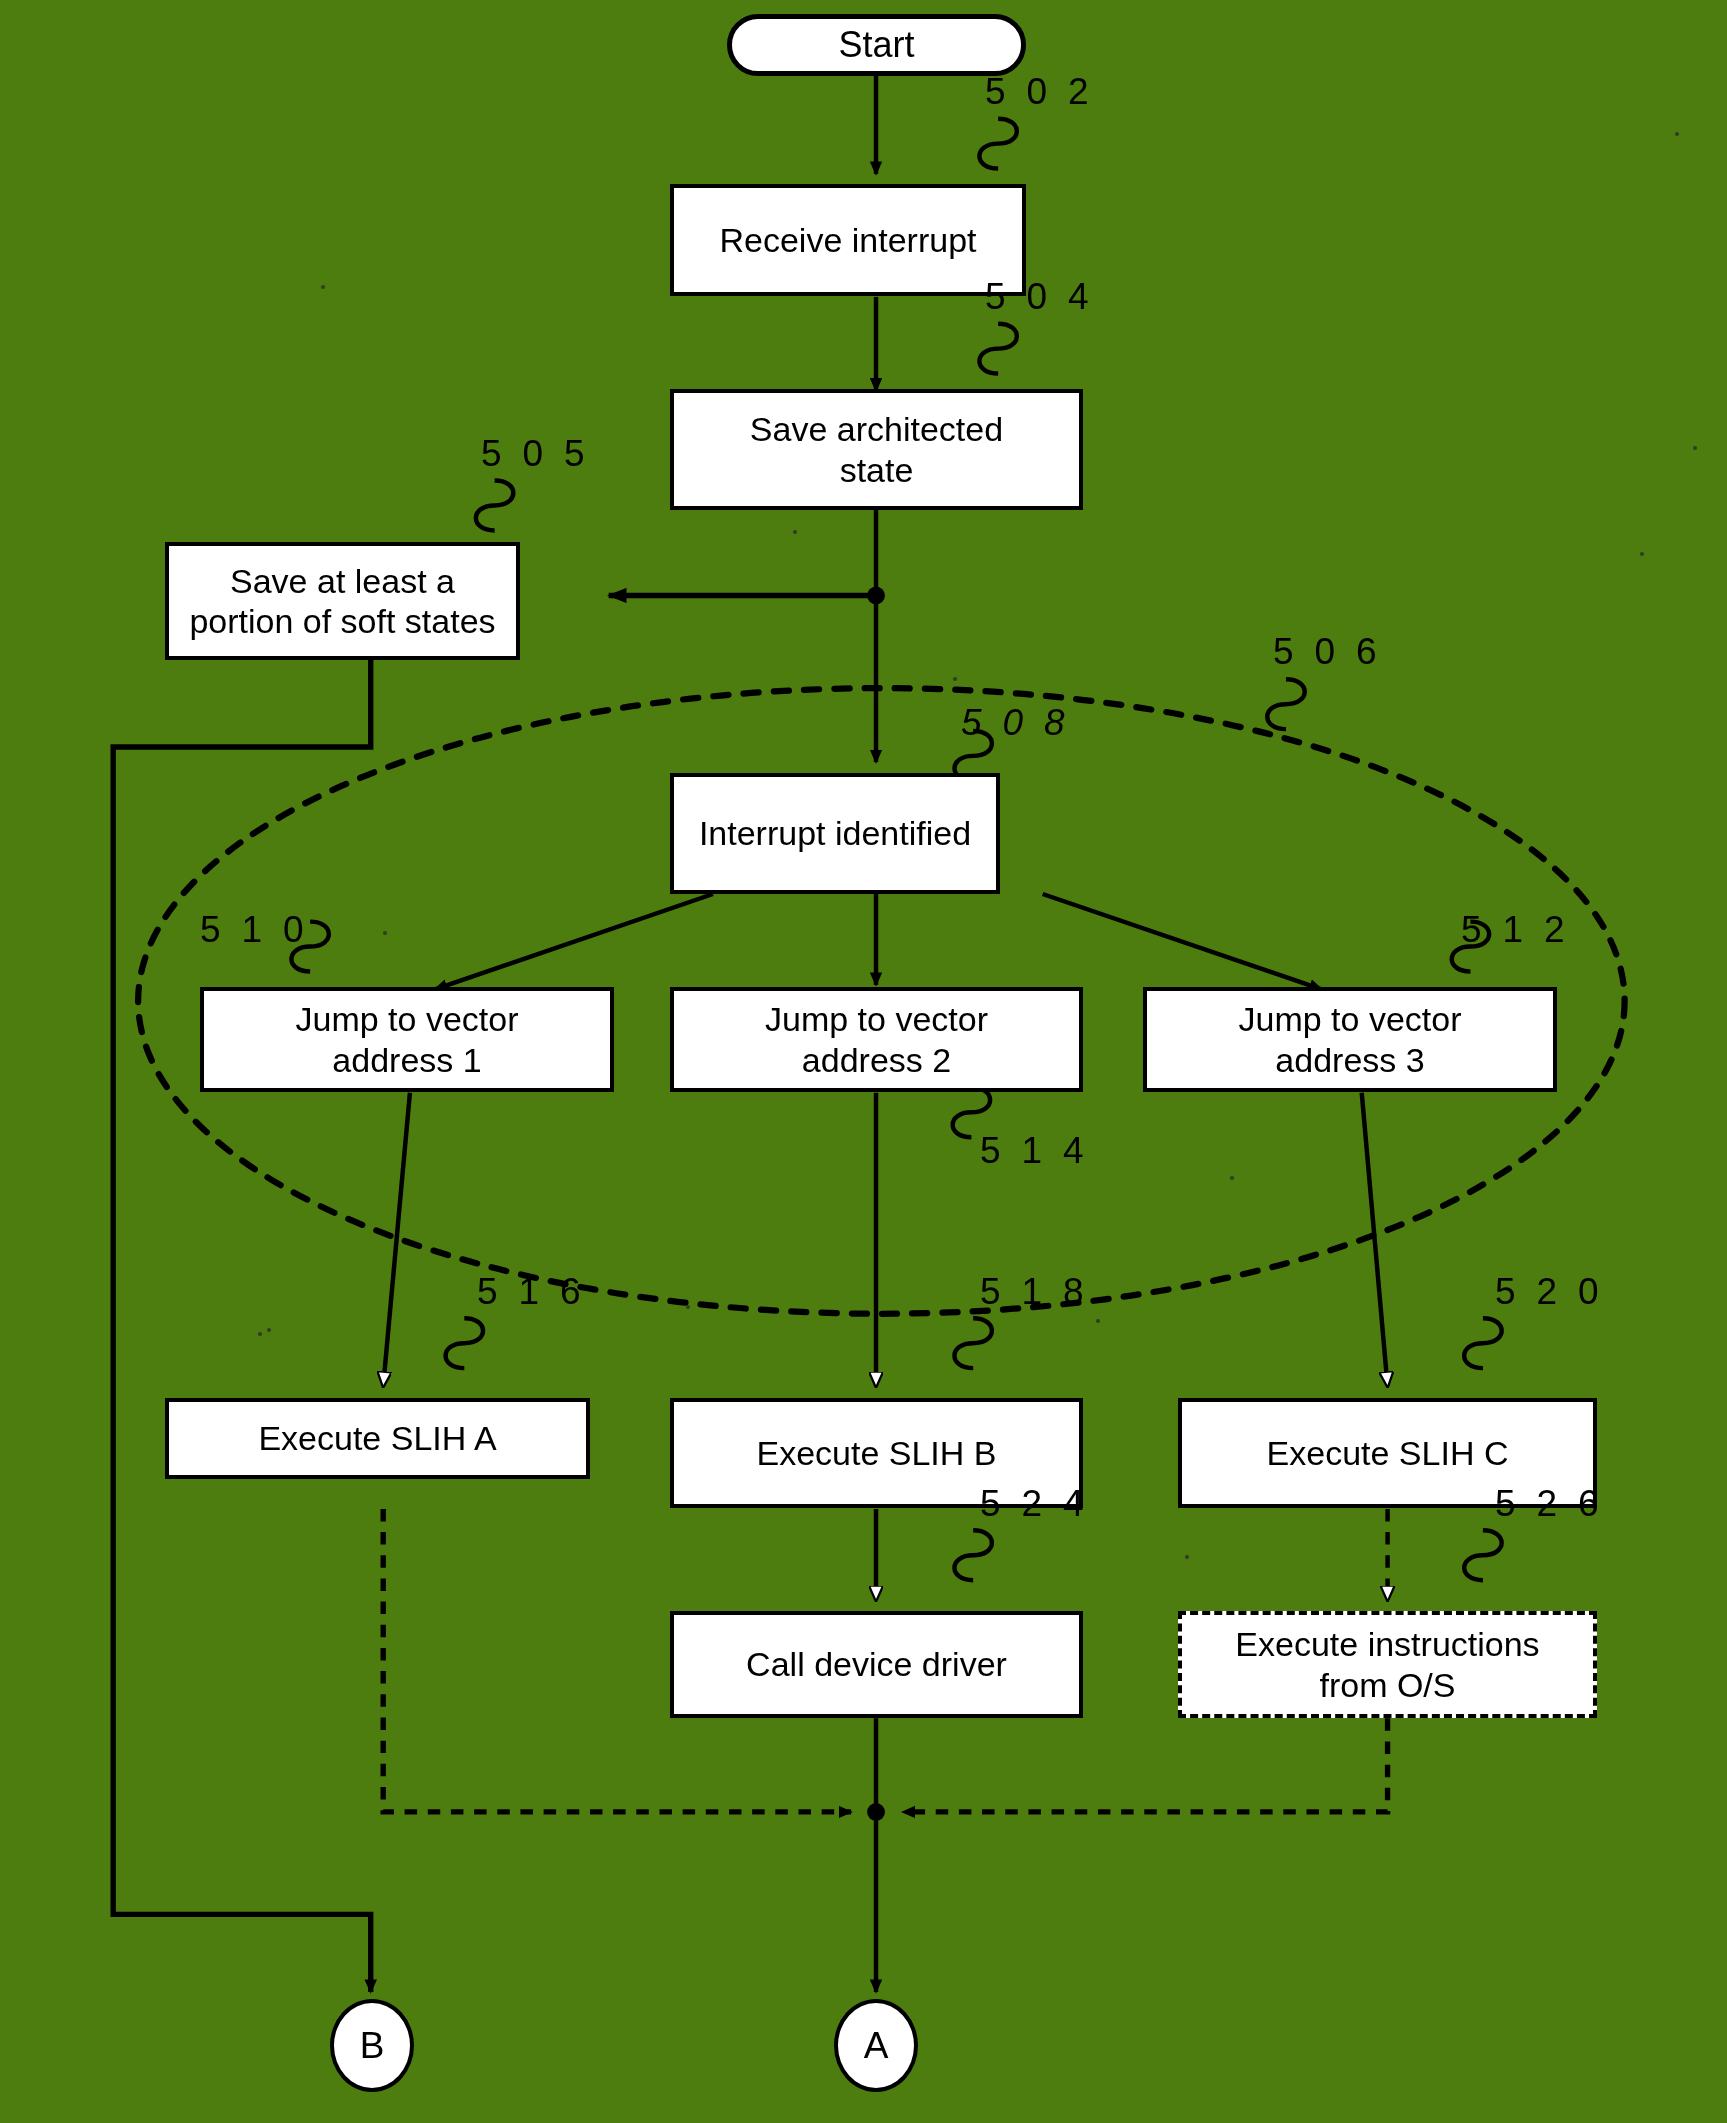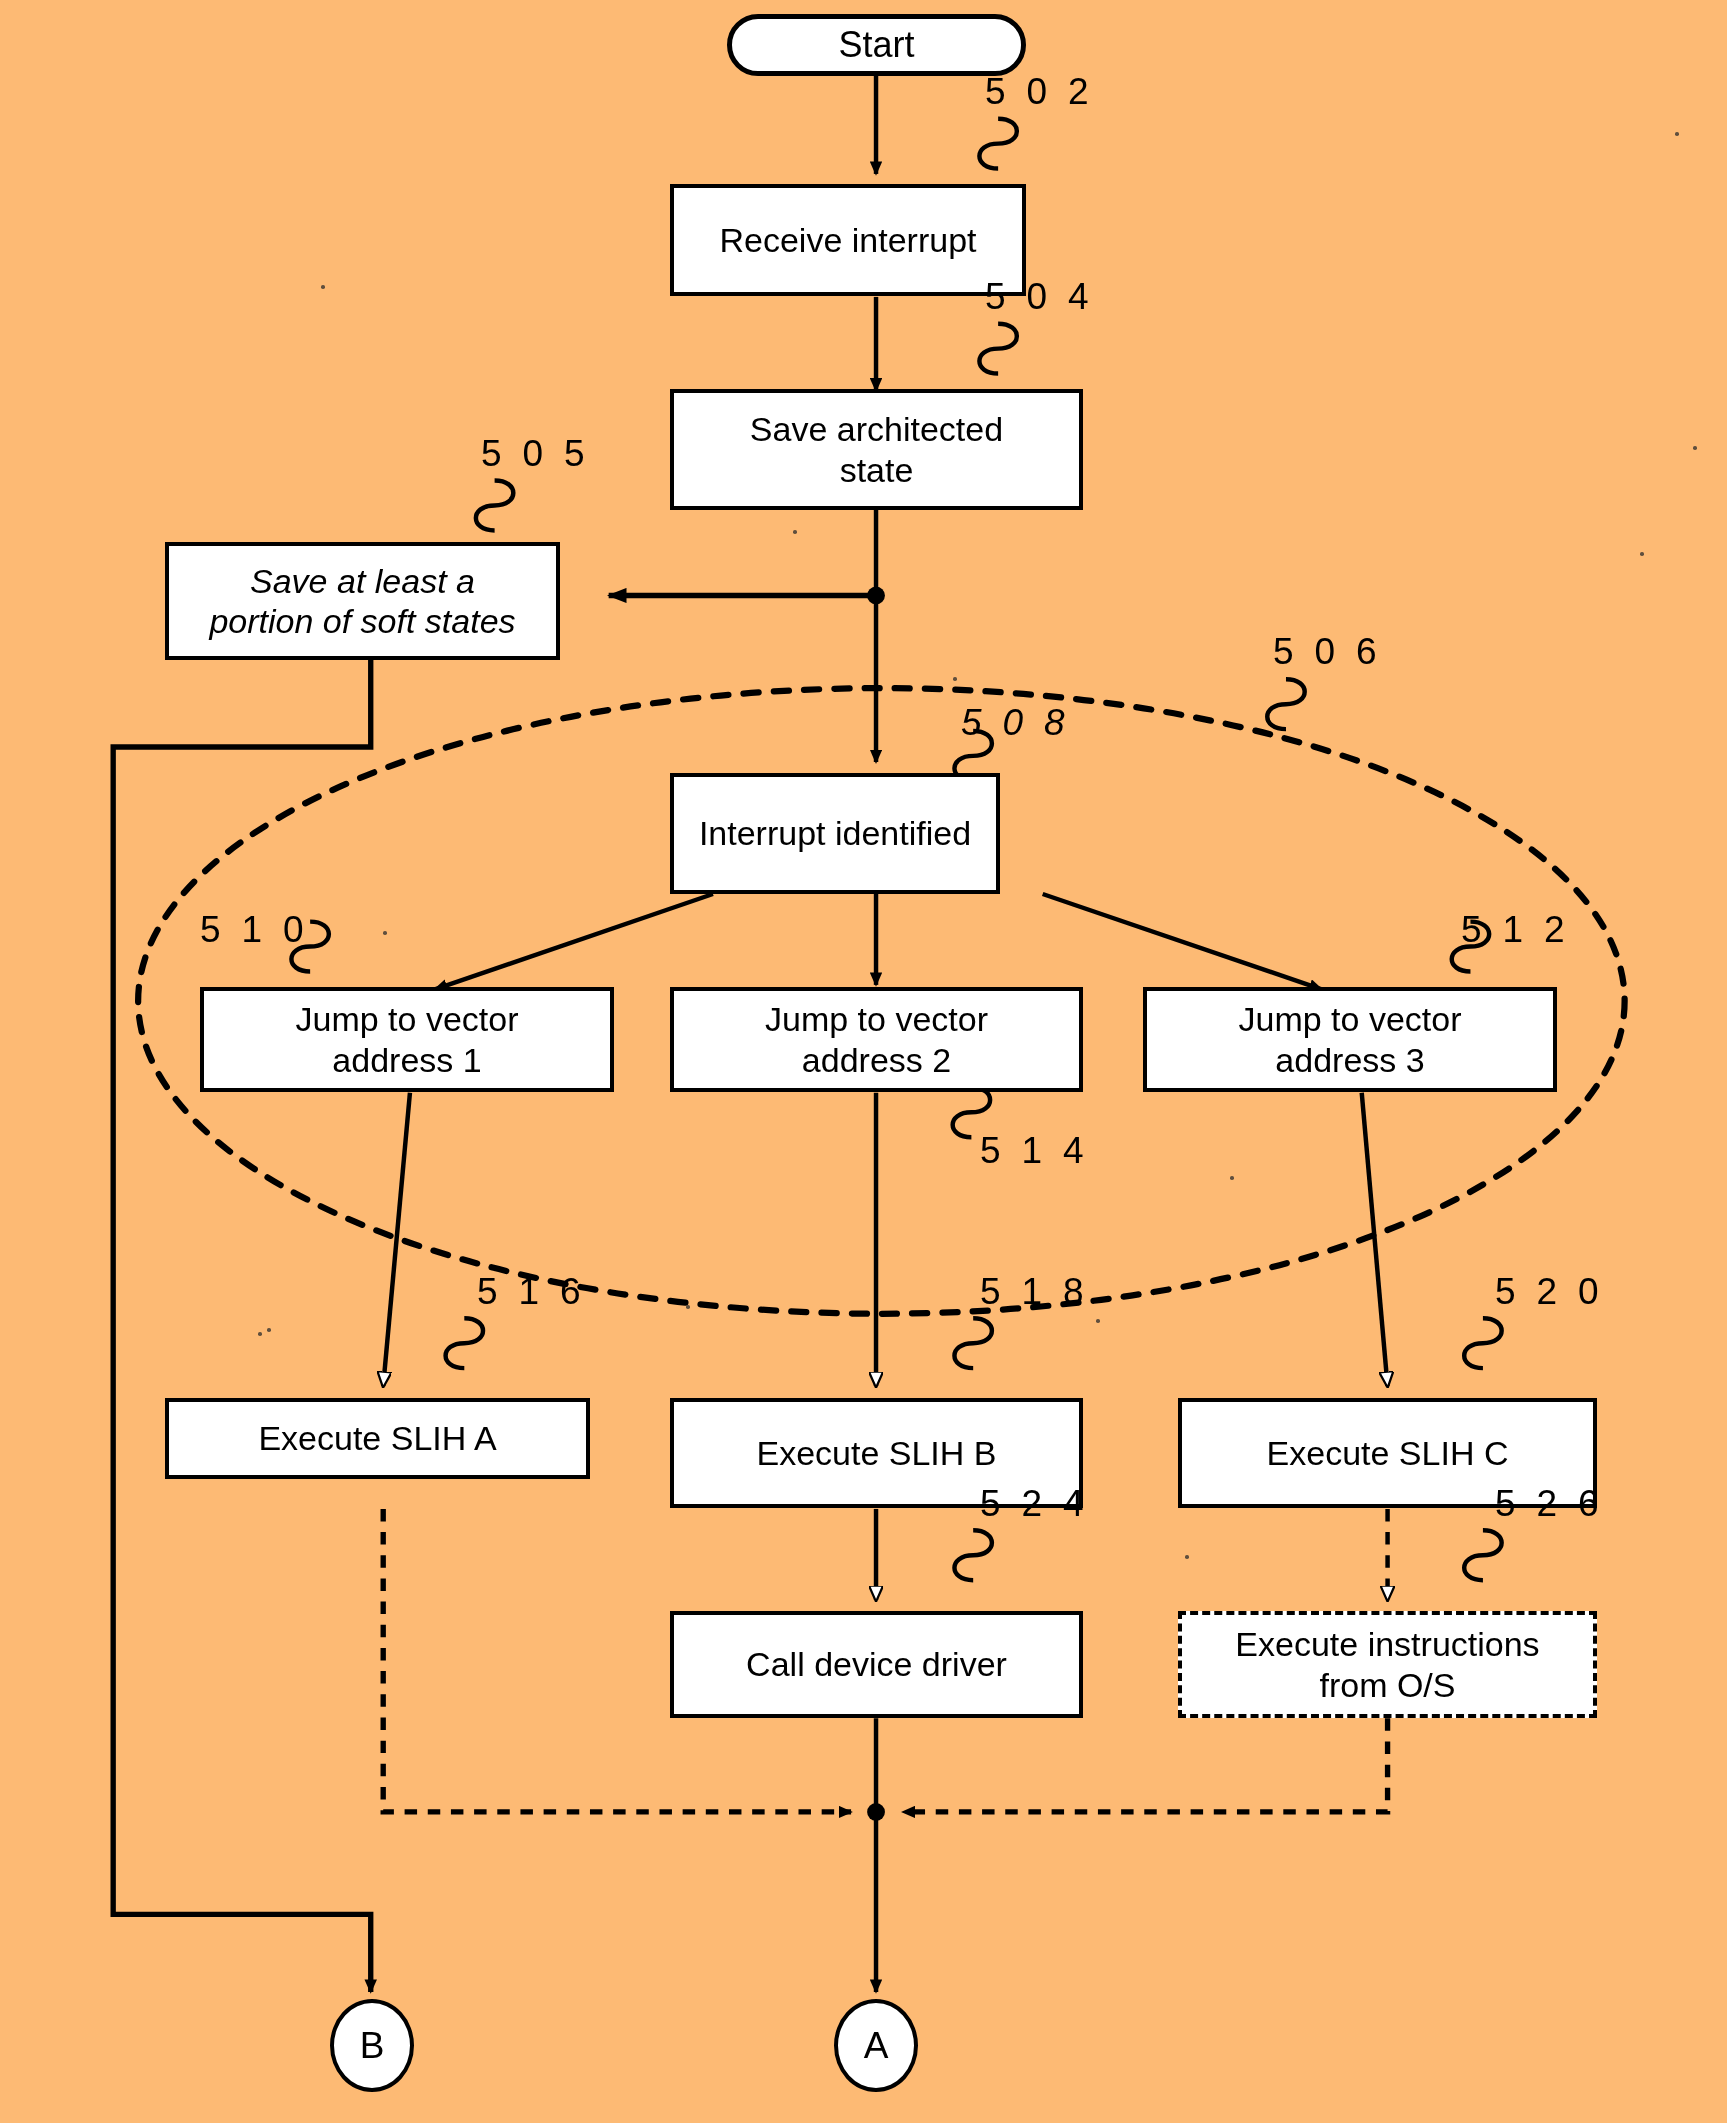--- a/index.html
+++ b/index.html
@@ -4,21 +4,21 @@
 <style>
   html, body {
     margin: 0;
     padding: 0;
     background: #ffffff;
   }
   #page {
     position: relative;
     width: 1728px;
     height: 2124px;
-    background: #fdba74;
+    background: #4d7c0f;
     font-family: "Liberation Sans", sans-serif;
     overflow: hidden;
   }
   #svg-layer {
     position: absolute;
     left: 0;
     top: 0;
     width: 1728px;
     height: 2124px;
   }
@@ -151,21 +151,21 @@
 
   <div class="node rect" style="left:670px; top:184px; width:356px; height:112px;">
     <span>Receive interrupt</span>
   </div>
 
   <div class="node rect" style="left:670px; top:389px; width:413px; height:121px;">
     <span>Save architected
 state</span>
   </div>
 
-  <div class="node rect" style="left:165px; top:542px; width:395px; height:118px;font-style:italic;">
+  <div class="node rect" style="left:165px; top:542px; width:355px; height:118px;">
     <span>Save at least a
 portion of soft states</span>
   </div>
 
   <div class="node rect" style="left:670px; top:773px; width:330px; height:121px;">
     <span>Interrupt identified</span>
   </div>
 
   <div class="node rect" style="left:200px; top:987px; width:414px; height:105px;">
     <span>Jump to vector

